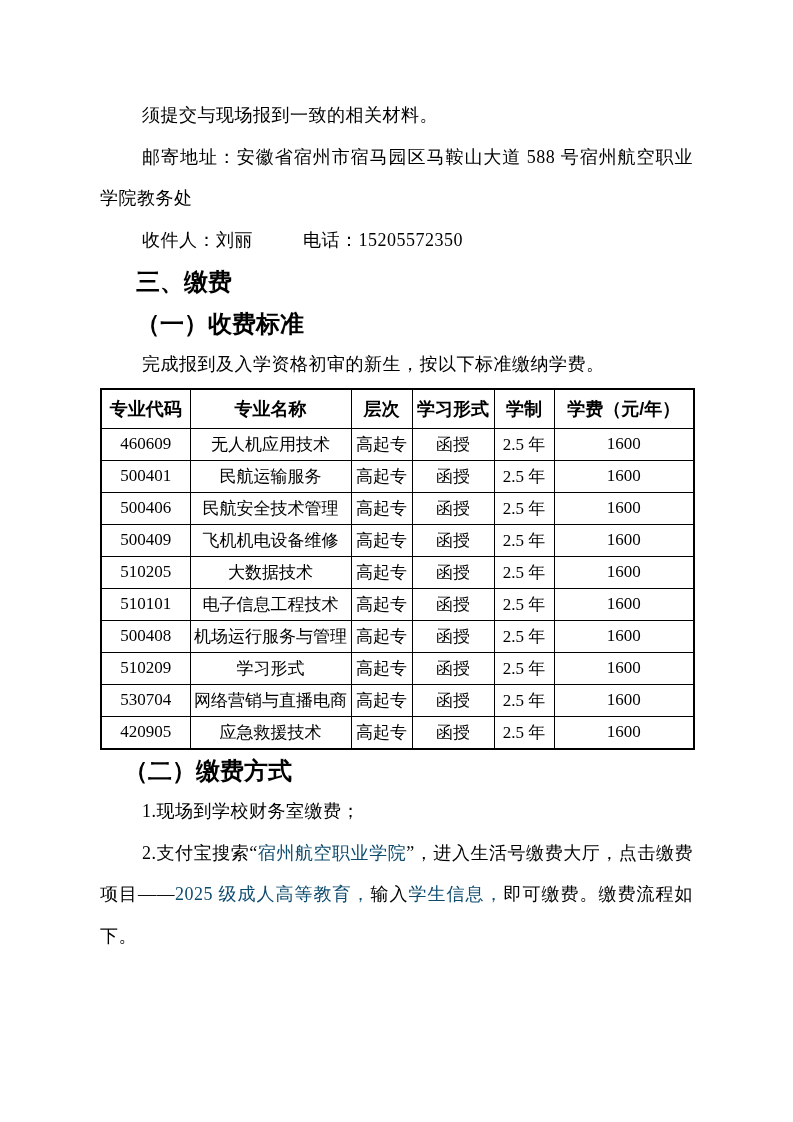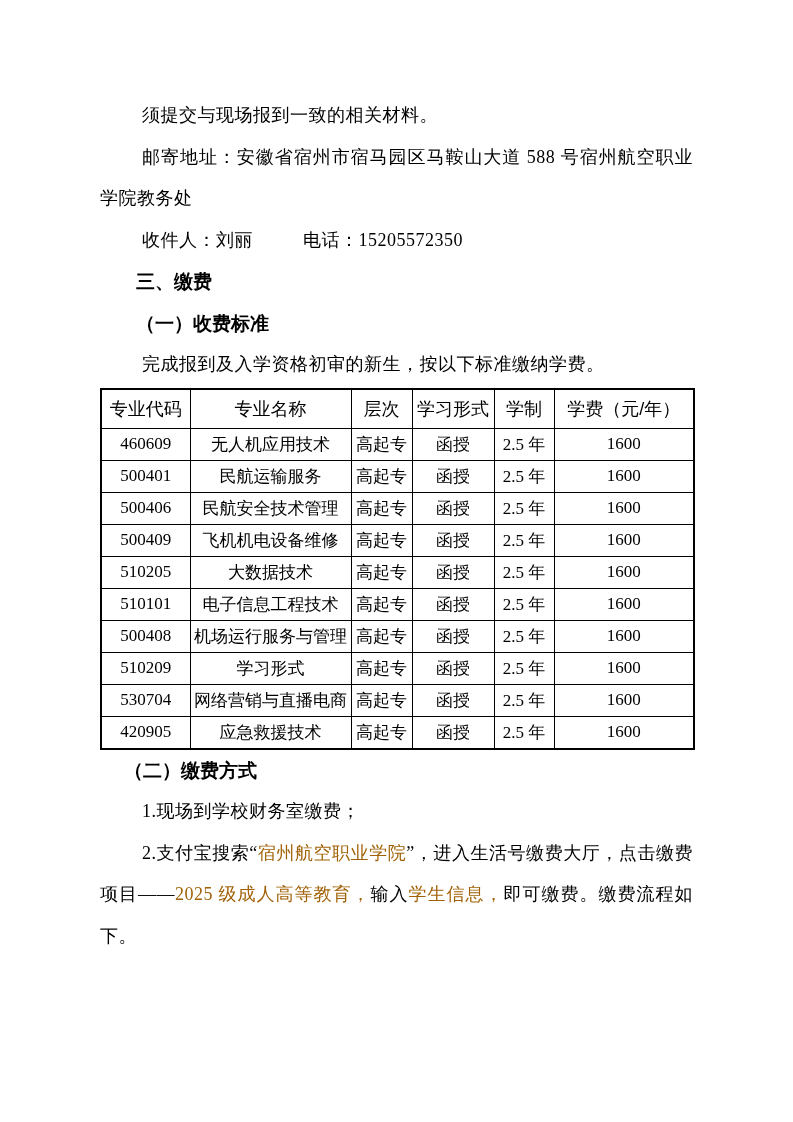--- a/index.html
+++ b/index.html
@@ -22,48 +22,48 @@
     font-size: 18px;
     line-height: 41.5px;
     text-align: justify;
     text-indent: 42px;
     letter-spacing: 0.5px;
   }
   .h-main, .h-sub {
     margin: 0;
     font-family: "Liberation Sans", "DejaVu Sans", sans-serif;
     font-weight: bold;
-    font-size: 19px;
+    font-size: 24px;
     line-height: 41.5px;
   }
   .h-main { text-indent: 36px; }
   .h-sub-a { text-indent: 36px; }
   .h-sub-b { text-indent: 24px; }
   .phone-part { margin-left: 50px; }
-  .red { color: #a16207; }
+  .red { color: #0c4a6e; }
 
   table.fee-table {
     width: 593px;
     table-layout: fixed;
     border-collapse: collapse;
     border: 2px solid #000;
     margin-top: 2px;
   }
   table.fee-table th, table.fee-table td {
     border: 1px solid #000;
     text-align: center;
     vertical-align: middle;
     padding: 0;
     overflow: hidden;
     white-space: nowrap;
   }
   table.fee-table th {
     height: 38px;
     font-family: "Liberation Sans", "DejaVu Sans", sans-serif;
-    font-weight: normal;
+    font-weight: bold;
     font-size: 18px;
   }
   table.fee-table td {
     height: 31px;
     font-size: 17px;
     font-family: "Liberation Serif", "DejaVu Serif", serif;
   }
   col.c1 { width: 89px; }
   col.c2 { width: 161px; }
   col.c3 { width: 61px; }

